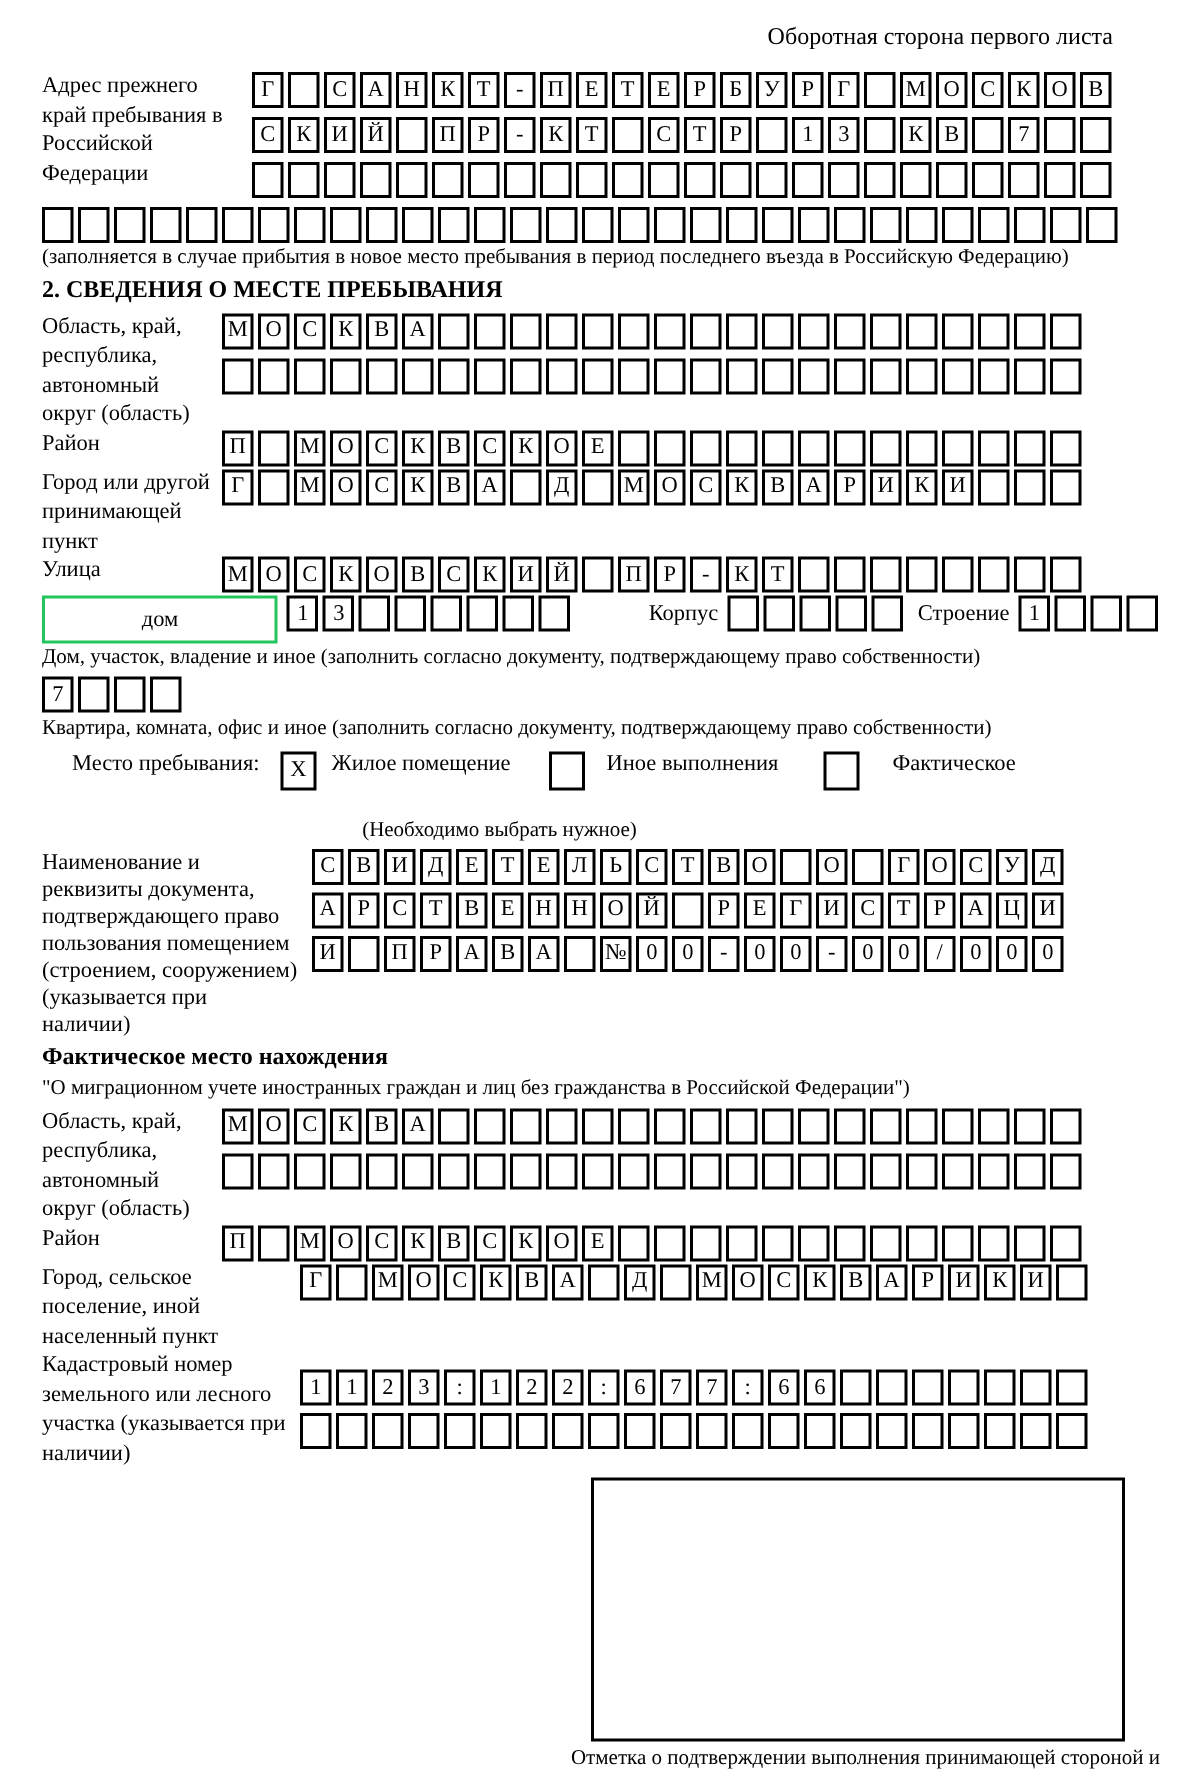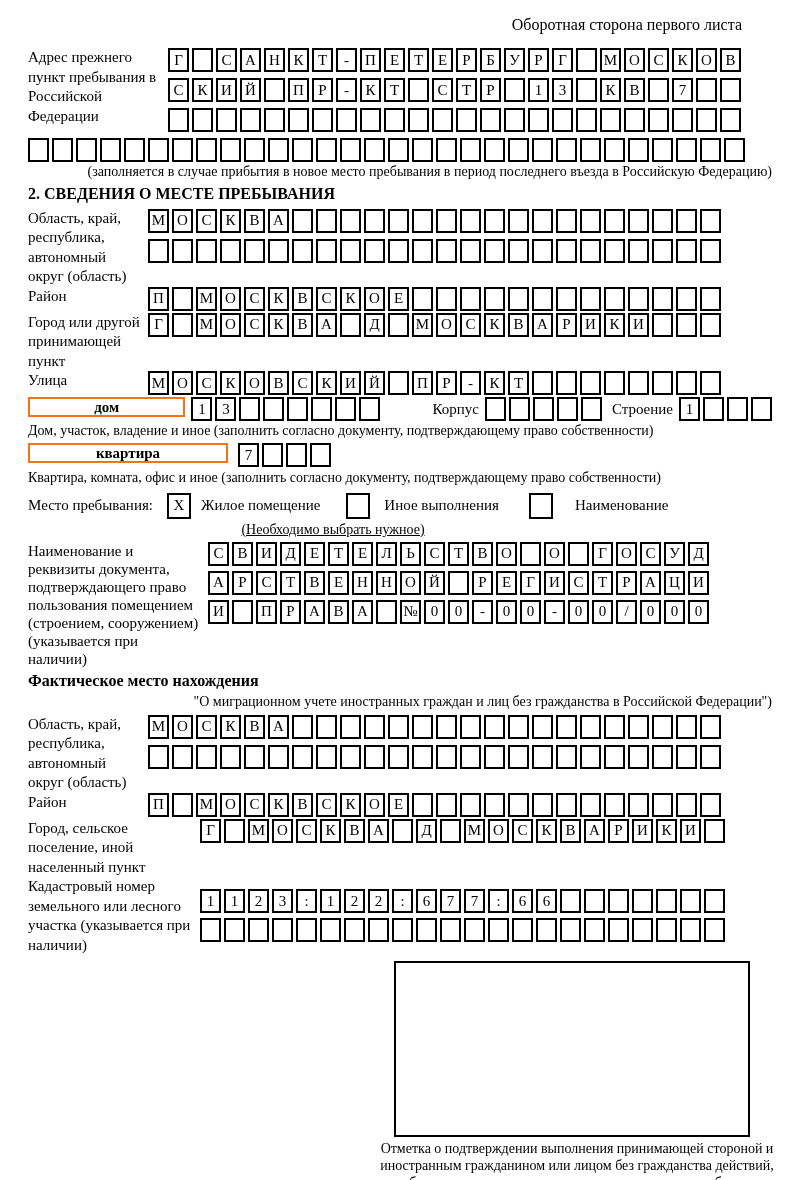--- a/index.html
+++ b/index.html
@@ -16,50 +16,50 @@
   .w172 { flex:0 0 172px; }
   .w180 { flex:0 0 180px; }
 
   .boxcol { display:flex; flex-direction:column; gap:6px; }
   .boxcol-tight { gap:5px; }
   .boxes { display:flex; gap:3px; }
   .cbox { flex:0 0 auto; width:21px; height:24px; border:2px solid #000; display:flex;
           align-items:center; justify-content:center; font-size:15px; background:#fff; }
 
   .caption { font-size:14px; line-height:1.2; }
-  .center { text-align:right; }
+  .center { text-align:left; }
   .sec-title { font-size:16px; font-weight:bold; }
 
-  .longbox { height:20px; border:2px solid #f97316; display:flex; align-items:center;
-             justify-content:center; font-size:15px;font-weight:bold; }
+  .longbox { height:32px; border:2px solid #22c55e; display:flex; align-items:center;
+             justify-content:center; font-size:15px; }
   .inline-label { font-size:15px; line-height:24px; }
 
-  .stay-row { display:flex; align-items:center; font-size:15px; margin-top:6px; }
+  .stay-row { display:flex; font-size:15px; margin-top:6px;margin-left:20px; }
   .checkbox { flex:0 0 auto; width:24px; height:26px; border:2px solid #000; display:flex;
               align-items:center; justify-content:center; font-size:15px; }
-  .stay-note { font-size:14px; width:430px; margin-left:90px; text-align:center; margin-top:3px;text-decoration:underline; }
+  .stay-note { font-size:14px; width:430px; margin-left:90px; text-align:center; margin-top:19px; }
 
   .doc-label { line-height:1.2; }
 
   .stamp-box { width:356px; height:176px; border:2px solid #000; margin-left:auto; margin-right:22px; margin-top:6px; }
   .stamp-caption { width:400px; margin-left:auto; margin-right:-5px; text-align:center;
                    font-size:14px; line-height:1.22; margin-top:3px; }
 
   .mb2{margin-bottom:2px;} .mb3{margin-bottom:3px;} .mb4{margin-bottom:4px;} .mb6{margin-bottom:6px;}
   .mt12{margin-top:12px;}
 </style>
 </head>
 <body>
 
 <div class="page">
 
   <div class="header-note">Оборотная сторона первого листа</div>
 
   <div class="field-row mb6">
-    <div class="field-label w140">Адрес прежнего пункт пребывания в Российской Федерации</div>
+    <div class="field-label w140">Адрес прежнего край пребывания в Российской Федерации</div>
     <div class="boxcol">
       <div class="boxes">
           <span class="cbox">Г</span>
           <span class="cbox"></span>
           <span class="cbox">С</span>
           <span class="cbox">А</span>
           <span class="cbox">Н</span>
           <span class="cbox">К</span>
           <span class="cbox">Т</span>
           <span class="cbox">-</span>
@@ -342,38 +342,37 @@
     <div class="boxes">
         <span class="cbox">1</span>
         <span class="cbox"></span>
         <span class="cbox"></span>
         <span class="cbox"></span>
       </div>
   </div>
   <div class="caption mb3">Дом, участок, владение и иное (заполнить согласно документу, подтверждающему право собственности)</div>
 
   <div class="field-row mb3">
-    <div class="longbox" style="width:200px; margin-right:10px;">квартира</div>
     <div class="boxes">
         <span class="cbox">7</span>
         <span class="cbox"></span>
         <span class="cbox"></span>
         <span class="cbox"></span>
       </div>
   </div>
   <div class="caption mb4">Квартира, комната, офис и иное (заполнить согласно документу, подтверждающему право собственности)</div>
 
   <div class="stay-row">
     <span style="margin-right:14px;">Место пребывания:</span>
     <span class="checkbox" style="margin-right:10px;">X</span>
     <span style="margin-right:26px;">Жилое помещение</span>
     <span class="checkbox" style="margin-right:14px;"></span>
     <span style="margin-right:30px;">Иное выполнения</span>
     <span class="checkbox" style="margin-right:22px;"></span>
-    <span>Наименование</span>
+    <span>Фактическое</span>
   </div>
   <div class="stay-note mb4">(Необходимо выбрать нужное)</div>
 
   <div class="field-row mb4">
     <div class="field-label doc-label w180">Наименование и реквизиты документа, подтверждающего право пользования помещением (строением, сооружением) (указывается при наличии)</div>
     <div class="boxcol boxcol-tight">
       <div class="boxes">
           <span class="cbox">С</span>
           <span class="cbox">В</span>
           <span class="cbox">И</span>

